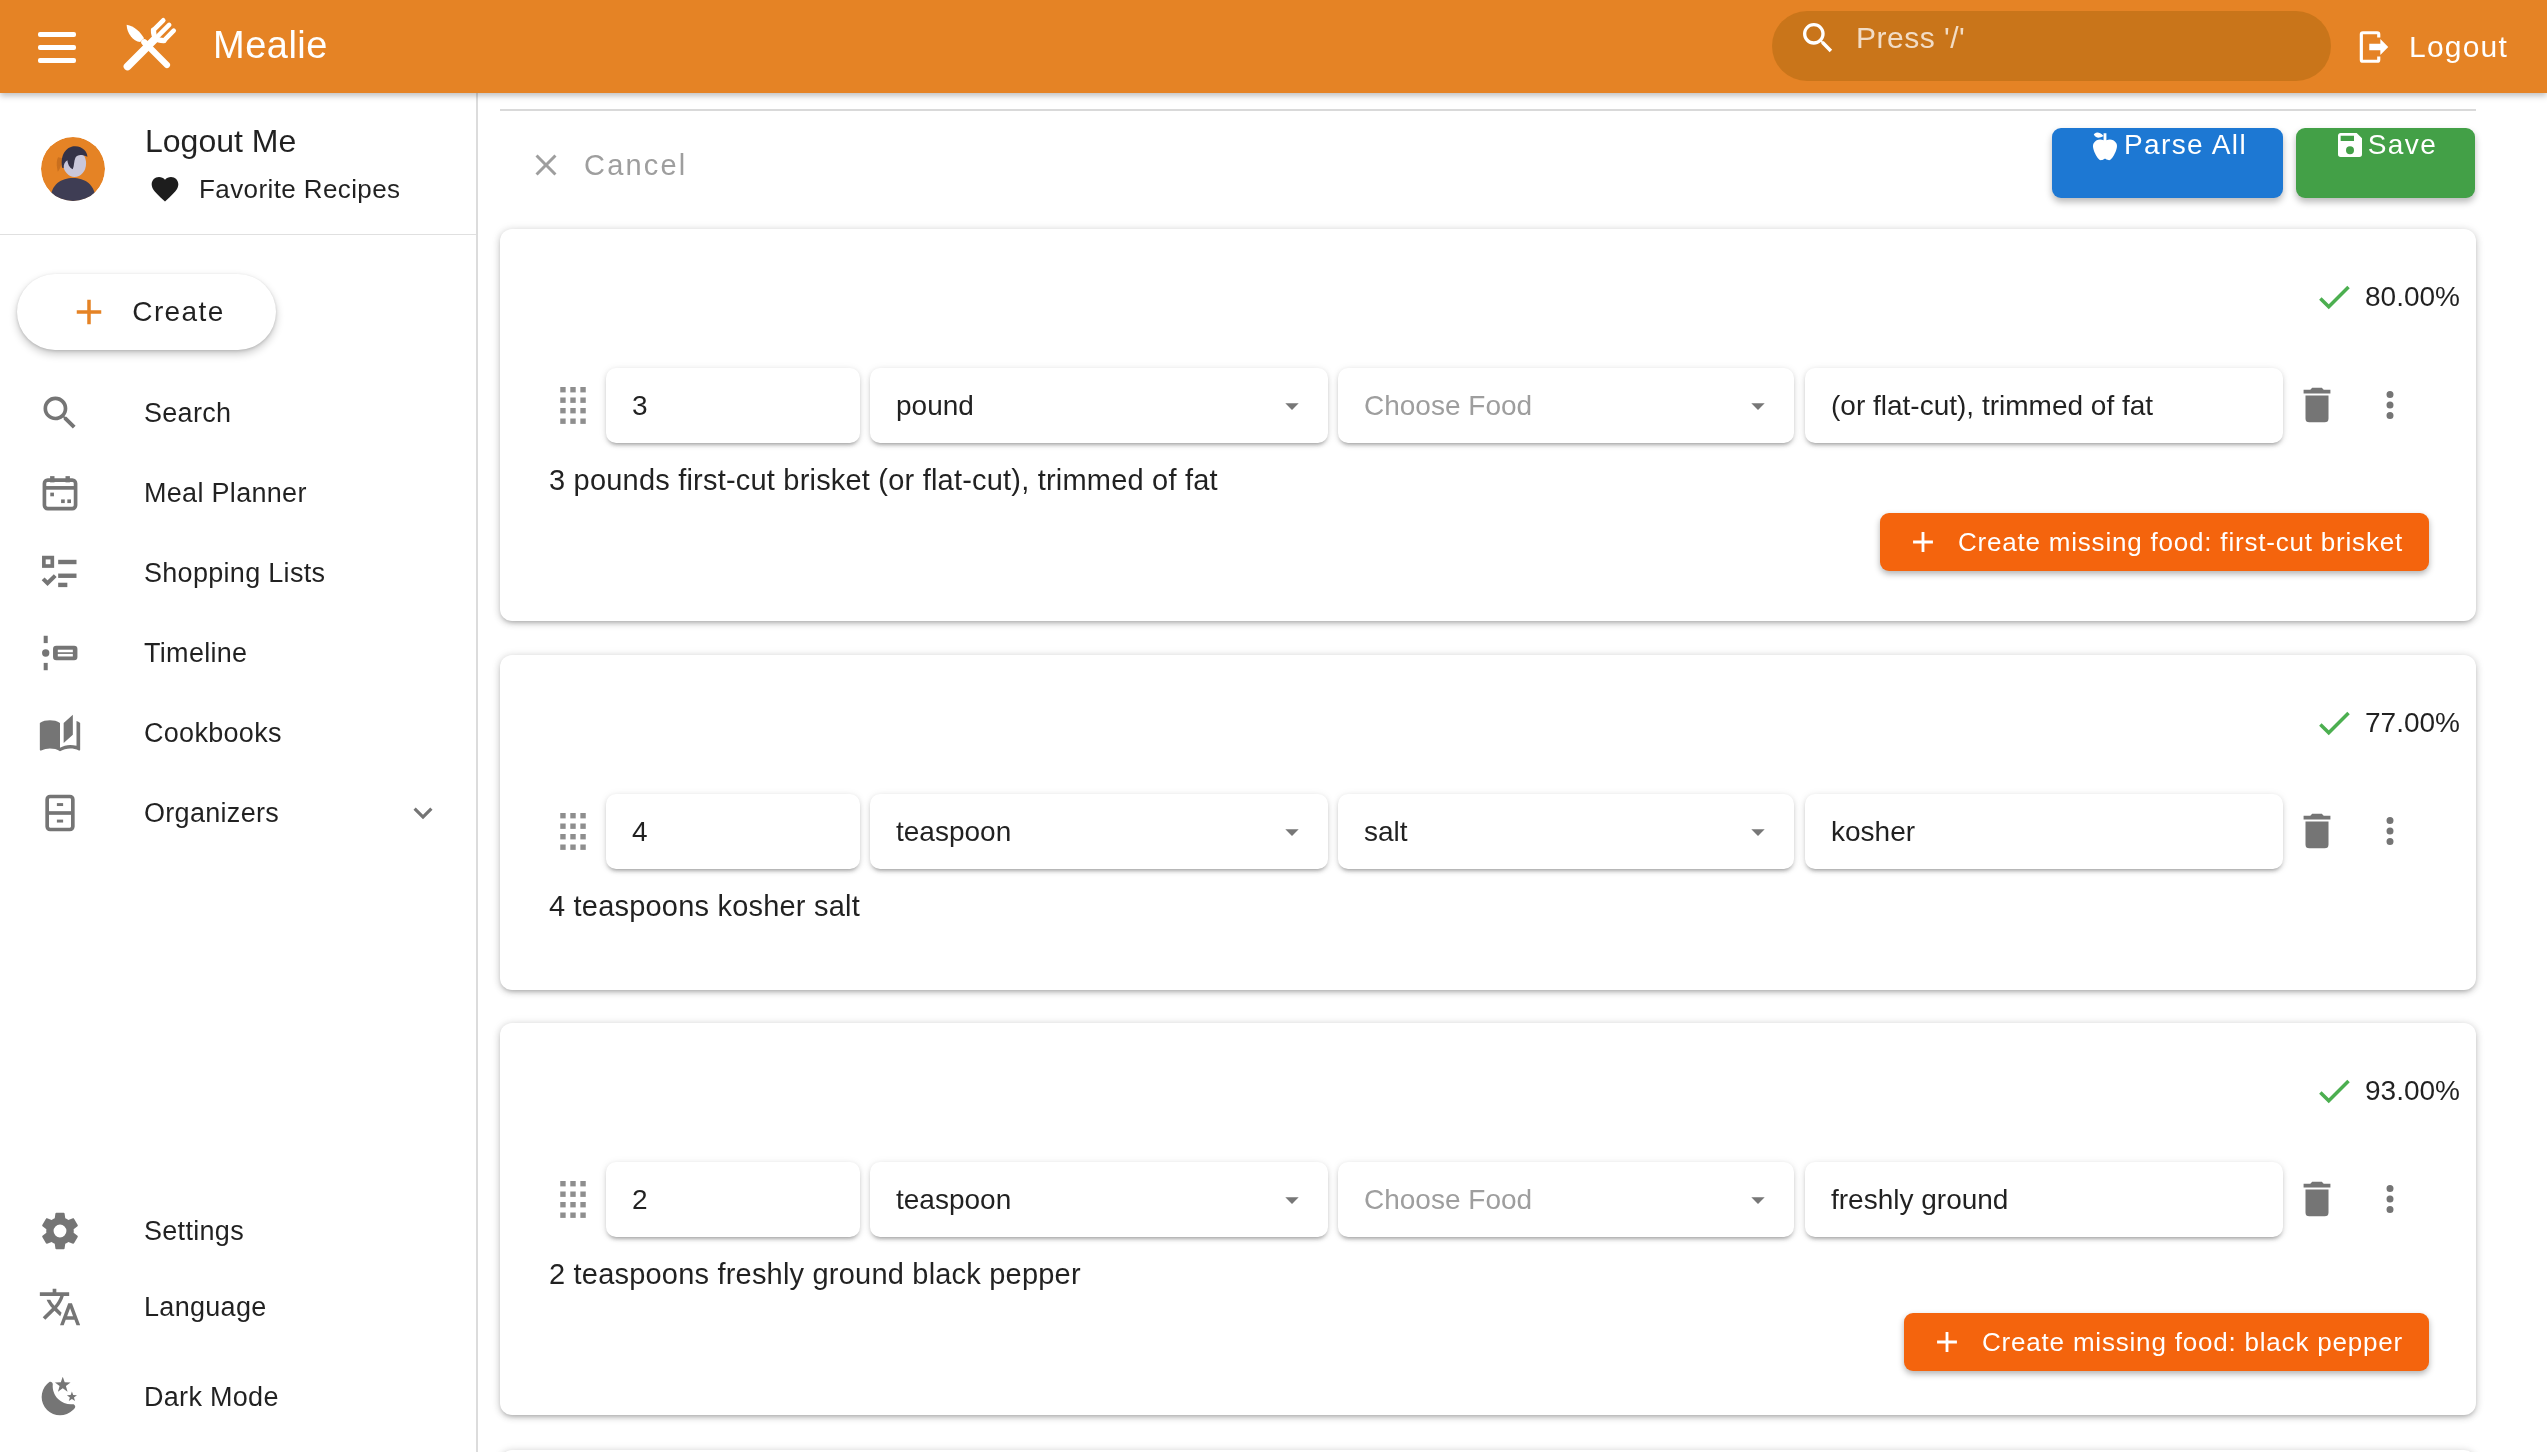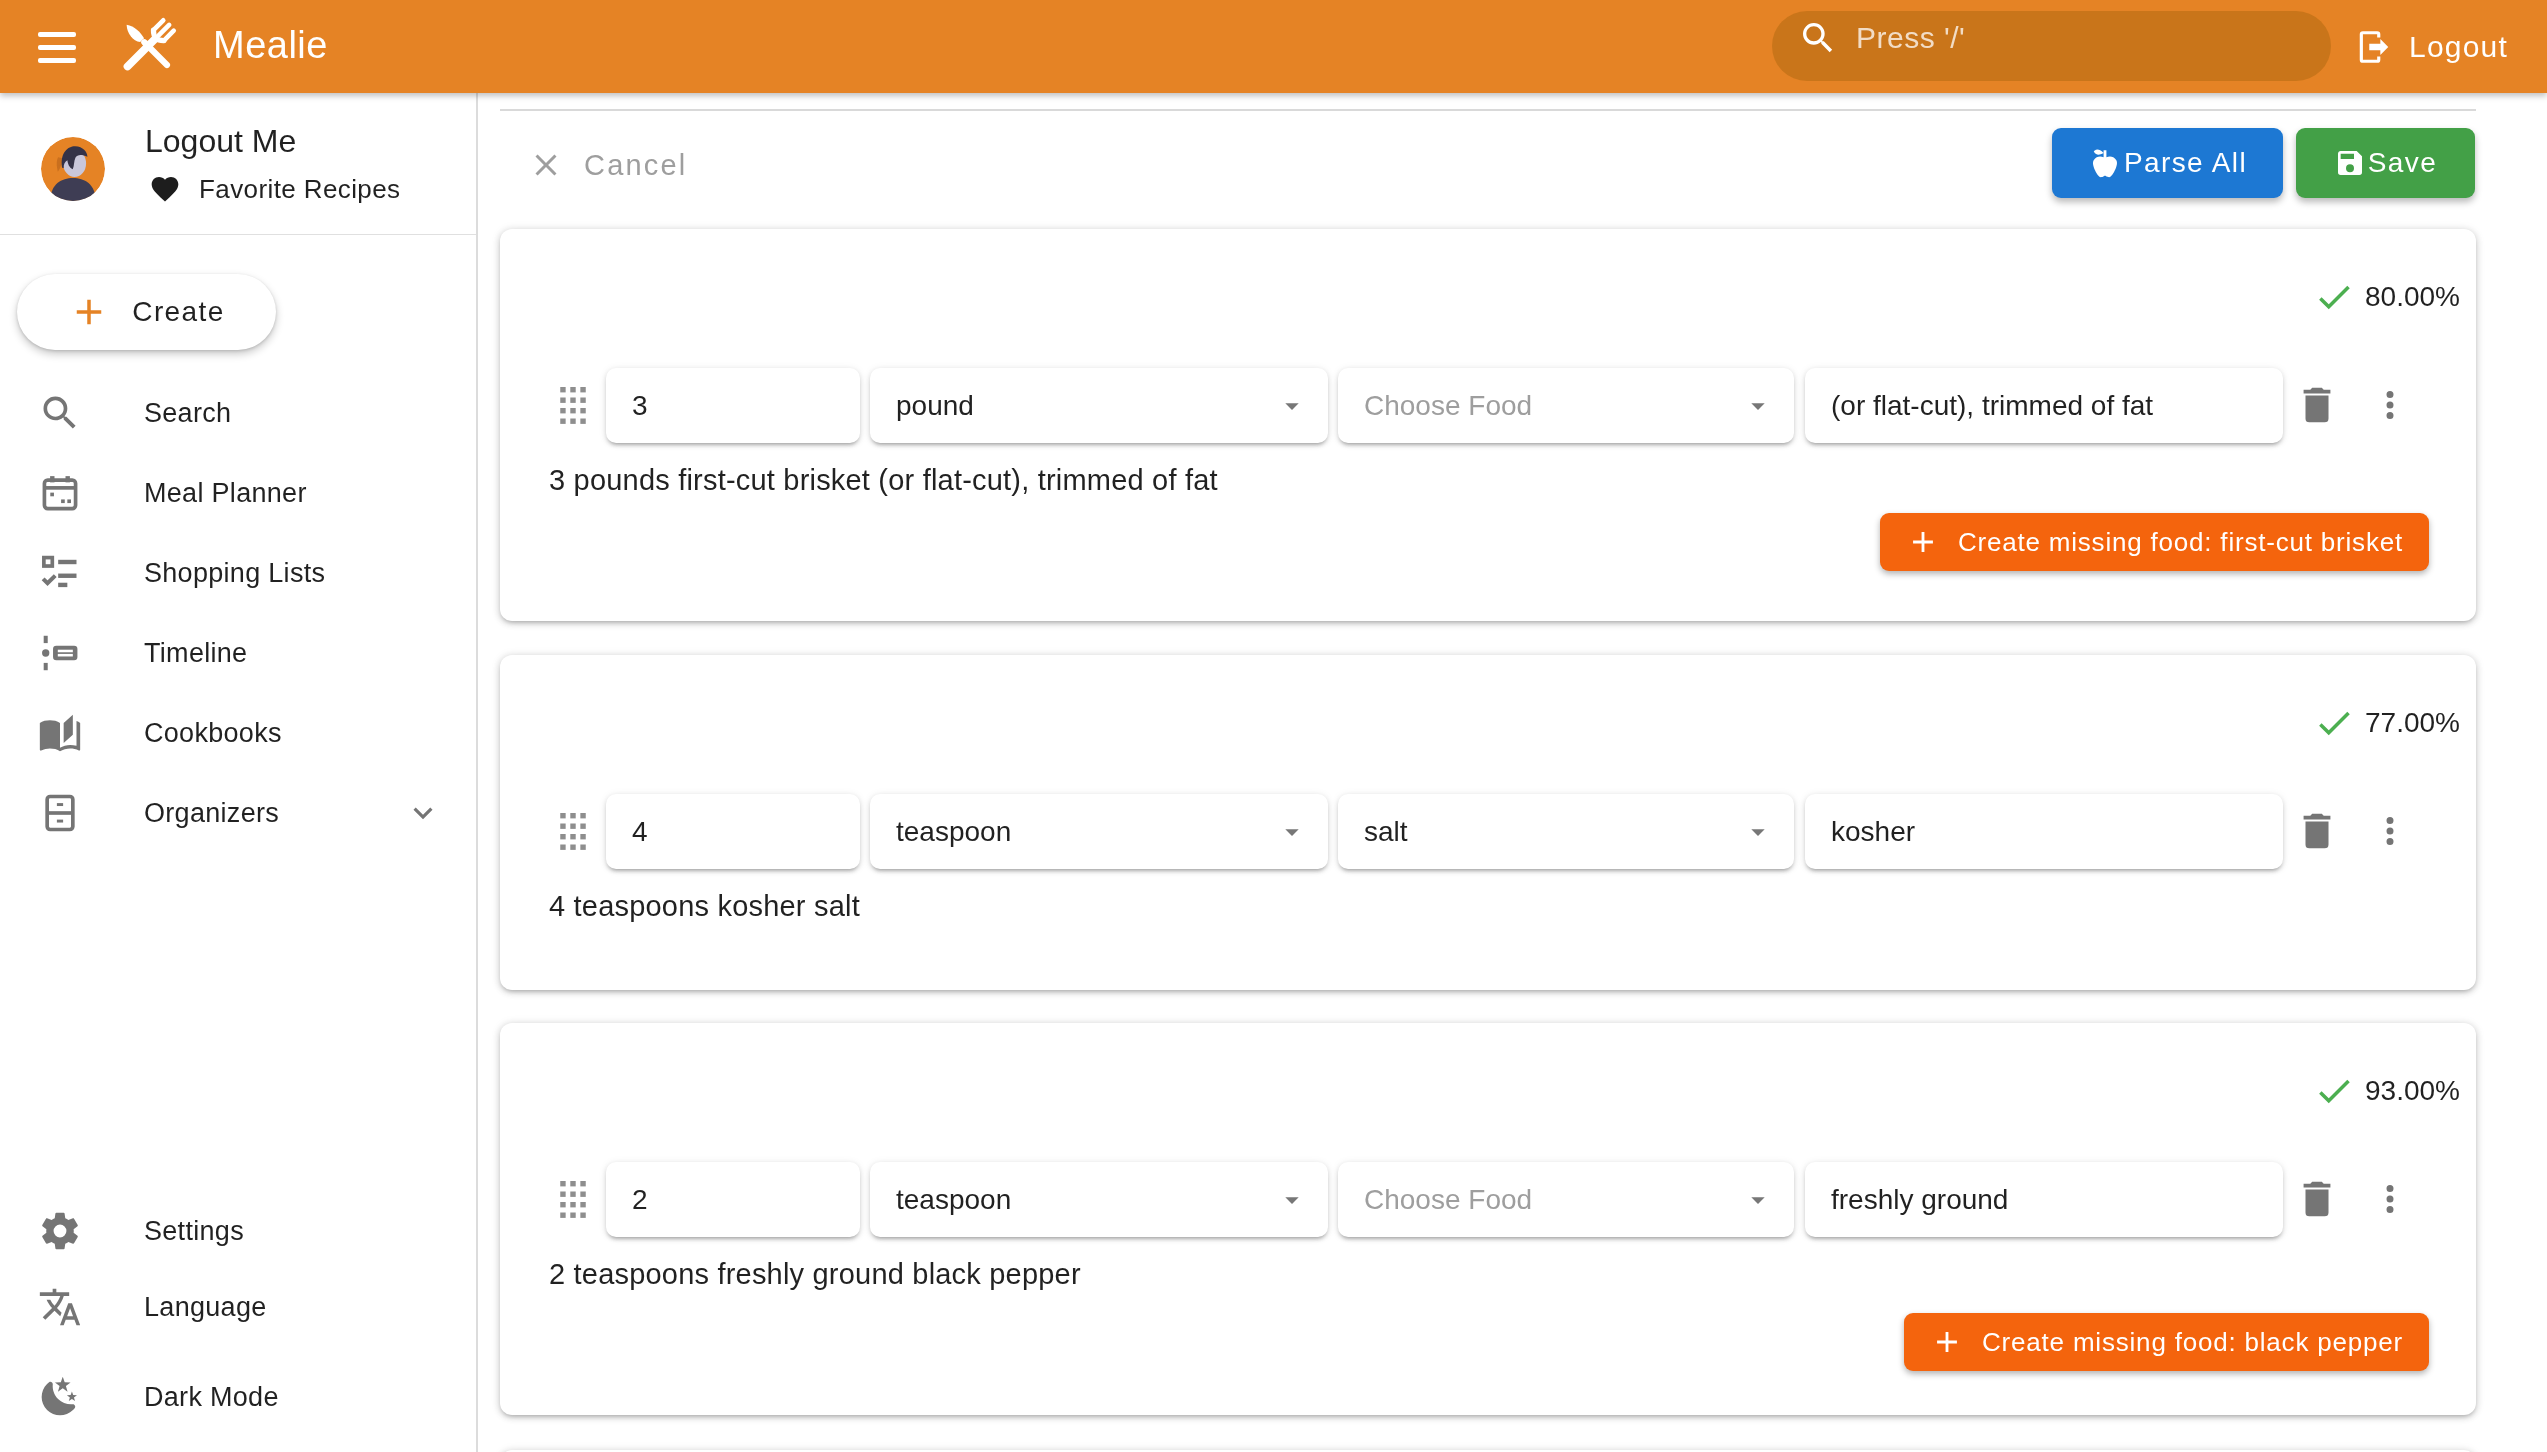--- a/index.html
+++ b/index.html
@@ -49,21 +49,21 @@
   .sb-foot-row .ic{width:44px;height:44px;margin-right:62px;flex:none;}
   .sb-foot-row .lbl{font-size:27px;letter-spacing:0.3px;color:rgba(0,0,0,.87);}
 
   
   .main{position:absolute;left:452px;top:93px;width:2070px;height:1360px;background:#fff;overflow:hidden;}
   .top-divider{position:absolute;left:48px;top:16px;width:1976px;height:2px;background:#D9D9D9;}
   .cancel-btn{position:absolute;left:76px;top:44px;height:56px;display:flex;align-items:center;gap:20px;
     background:none;border:none;cursor:pointer;padding:0;font-family:inherit;}
   .cancel-btn .lbl{font-size:29px;font-weight:500;letter-spacing:2.2px;color:#9E9E9E;}
   .action-btn{position:absolute;top:35px;height:70px;border:none;border-radius:9px;cursor:pointer;
-    display:flex;align-items:center;justify-content:center;gap:2px;color:#fff;font-family:inherit;
+    display:flex;align-items:flex-start;justify-content:center;gap:2px;color:#fff;font-family:inherit;
     font-size:28px;font-weight:500;letter-spacing:1.4px;box-shadow:0 4px 7px rgba(0,0,0,.28);}
   .parse-btn{left:1600px;width:231px;background:var(--parse_blue,#1D78D3);}
   .save-btn{left:1844px;width:179px;background:var(--save_green,#43A047);}
 
   
   .card{position:absolute;left:48px;width:1976px;background:#fff;border-radius:12px;
     box-shadow:0 3px 4px -2px rgba(0,0,0,.22),0 2px 6px 1px rgba(0,0,0,.12),0 1px 10px 1px rgba(0,0,0,.08);}
   .card1{top:136px;height:392px;}
   .card2{top:562px;height:335px;}
   .card3{top:930px;height:392px;}

